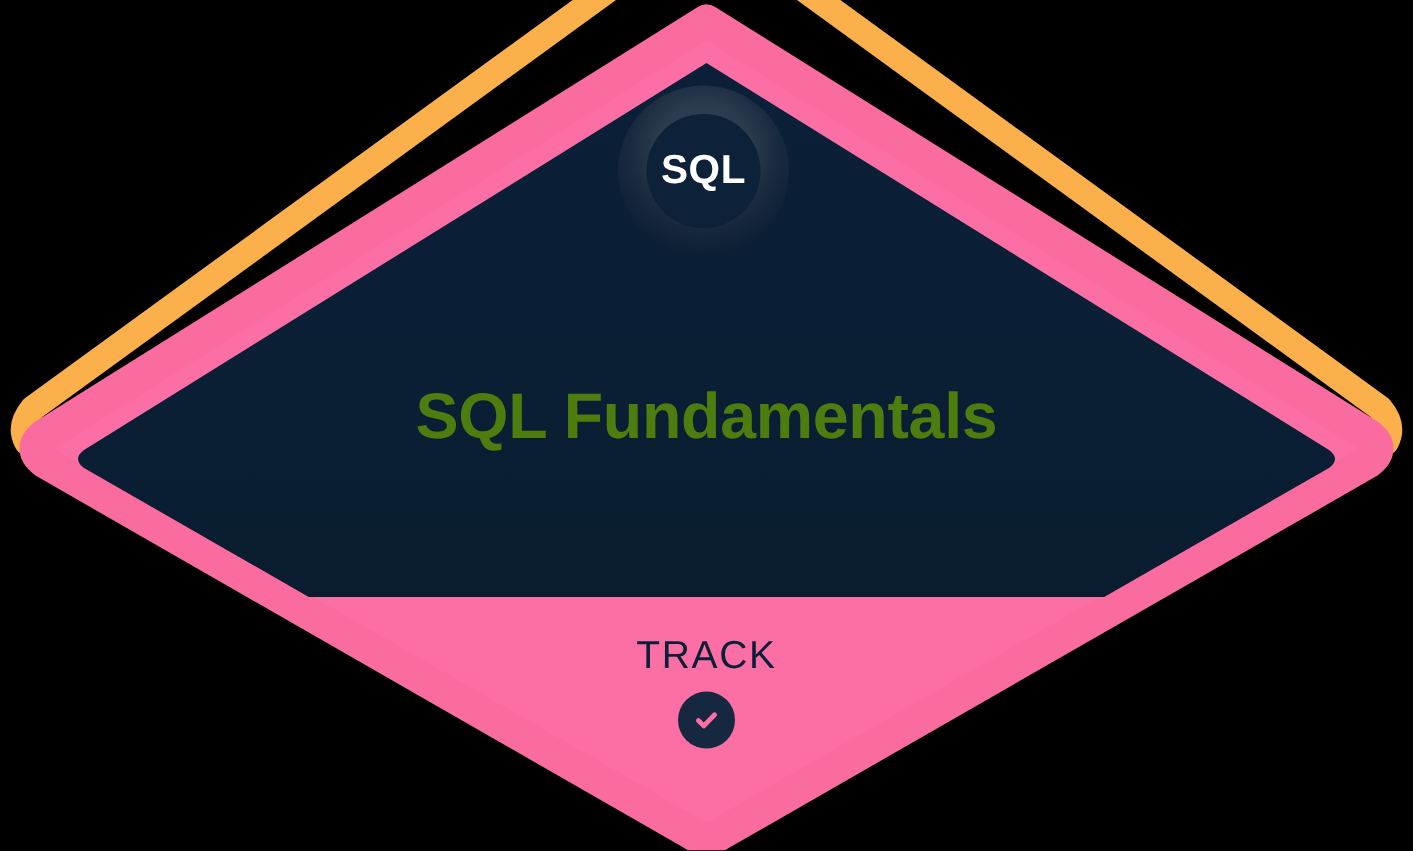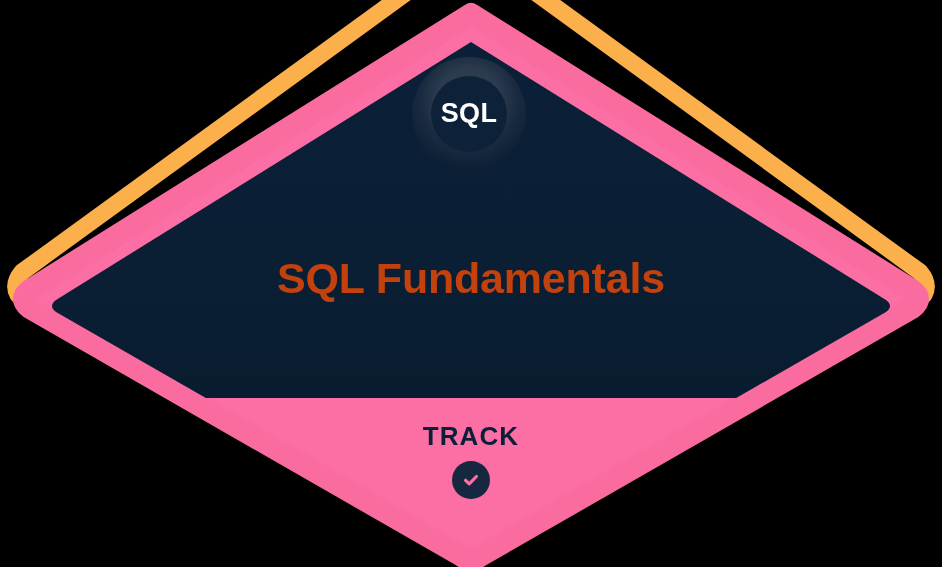--- a/index.html
+++ b/index.html
@@ -64,36 +64,36 @@
   
   #track-title {
     position: absolute;
     left: 0;
     top: 256px;
     width: 942px;
     text-align: center;
     font-size: 43px;
     font-weight: 700;
     letter-spacing: -0.2px;
-    color: #c2410c;
+    color: #4d7c0f;
     line-height: 1.06;
   }
 
   
   #completion-block {
     position: absolute;
     left: 0;
     top: 419px;
     width: 942px;
     text-align: center;
   }
   #completion-block .status-line {
     display: block;
     font-size: 26px;
-    font-weight: 700;
+    font-weight: 400;
     letter-spacing: 1.1px;
     color: #0B1F38;
     line-height: 1.32;
   }
 
   #completion-check {
     margin: 8px auto 0;
     width: 38px;
     height: 38px;
     border-radius: 50%;

